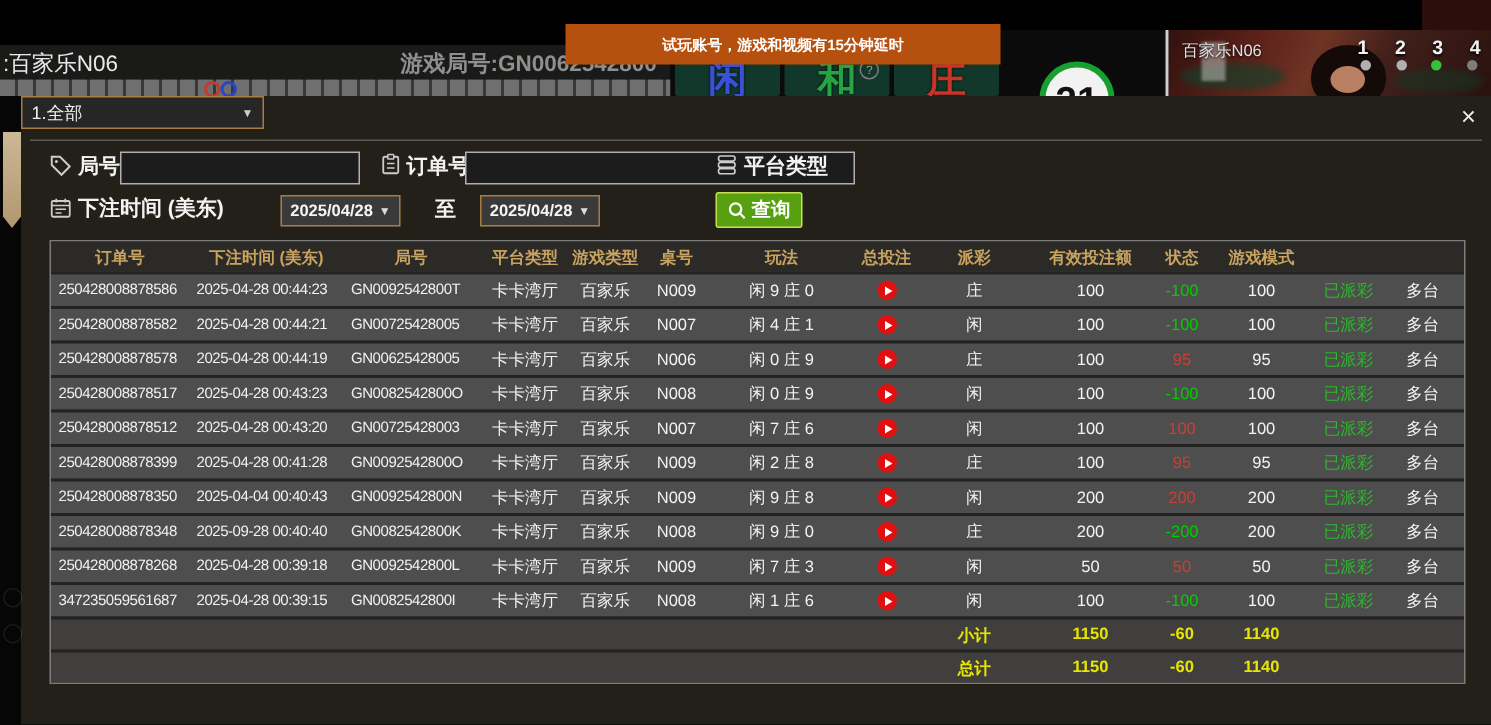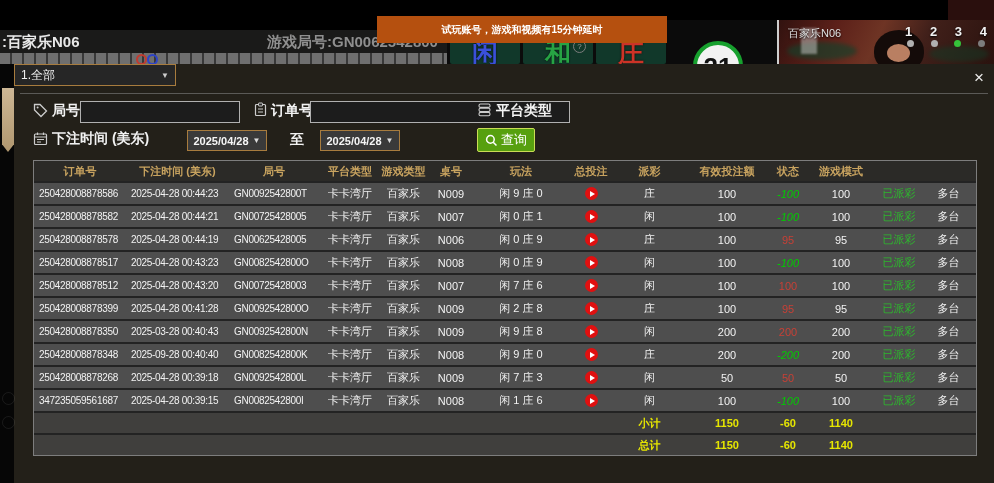--- a/index.html
+++ b/index.html
@@ -3,21 +3,21 @@
 <meta charset="utf-8">
 <style>
   html,body{margin:0;padding:0;background:#000;}
   body{width:994px;height:483px;position:relative;overflow:hidden;
        font-family:"Liberation Sans","DejaVu Sans",sans-serif;color:#e8e8e8;}
   .abs{position:absolute;}
 
   
   #maroon-hint{left:948px;top:0;width:46px;height:20px;background:#2a0f0d;}
   #top-bar{left:0;top:30px;width:447px;height:23px;background:#1a1a19;}
-  #table-title{left:2px;top:33px;font-size:15px;font-weight:bold;color:#e8e8e8;}
+  #table-title{left:2px;top:33px;font-size:15px;font-weight:normal;color:#e8e8e8;}
   #round-label{left:267px;top:33px;font-size:15px;font-weight:bold;color:#8f8f8f;white-space:nowrap;}
   #roadmap{left:0;top:53px;width:447px;height:11px;
     background:repeating-linear-gradient(90deg,#6f6f6f 0 10px,#383838 10px 12px);}
   .map-dot{top:54px;width:7px;height:7px;border-radius:50%;background:transparent;}
   #map-dot-red{left:136px;border:2px solid #c23b30;}
   #map-dot-blue{left:147px;border:2px solid #2d43c9;}
 
   #game-zone{left:447px;top:20px;width:330px;height:44px;background:#0b0b0b;}
   #bet-spots{left:450px;top:28px;width:220px;height:36px;display:flex;gap:3px;}
   .bet-tile{width:70px;height:36px;background:#11382a;border-radius:2px;position:relative;}
@@ -71,35 +71,35 @@
     display:flex;align-items:center;padding:0 6px;font-size:12px;color:#f0f0f0;cursor:pointer;}
   #platform-select .arrow{margin-left:auto;font-size:8px;color:#ccc;}
   .datebox{position:absolute;top:66px;width:78px;height:19px;background:#3a3a3a;border:1px solid #a87c3e;
     display:flex;align-items:center;justify-content:center;gap:4px;
     font-size:11px;font-weight:bold;color:#f5f5f5;cursor:pointer;}
   .datebox .arrow{font-size:8px;color:#ddd;}
   #date-from{left:173px;} #date-to{left:306px;}
   #to-label{left:276px;top:67px;font-size:14px;font-weight:bold;}
   #search-btn{position:absolute;left:463px;top:64px;height:22px;padding:0 7px;
     background:#57a00f;border:1px solid #cadd55;border-radius:2px;
-    display:flex;align-items:center;gap:3px;color:#fff;font-size:13px;font-weight:normal;cursor:pointer;}
+    display:flex;align-items:center;gap:3px;color:#fff;font-size:13px;font-weight:bold;cursor:pointer;}
 
   
   #bet-table{position:absolute;left:19px;top:96px;width:942px;border:1px solid #7d7d7d;background:#232019;}
   .trow{display:grid;grid-template-columns:92px 103px 90px 62px 45px 50px 90px 50px 67px 88px 34px 72px 44px 55px;
     align-items:center;}
   .trow.head{height:20px;background:#2b2a27;}
   .trow.data{height:21px;background:#4e4e4e;border-top:2px solid #232323;}
   .trow.sum{height:20px;background:#403f3d;border-top:2px solid #232323;}
   .hcell{font-size:11px;font-weight:bold;color:#c8a35f;text-align:center;white-space:nowrap;}
   .cell{font-size:11px;color:#f2f2f2;text-align:center;white-space:nowrap;overflow:visible;}
   .cell.left{text-align:left;padding-left:5px;}
   .cell.small{font-size:10px;letter-spacing:-0.3px;}
   .cell.red{color:#c74036;}
-  .cell.green{color:#00cc00;font-style:italic;}
+  .cell.green{color:#00cc00;}
   .cell.paid{color:#2db82d;}
   .sum-cell{font-size:11px;font-weight:bold;color:#e6e600;text-align:center;}
   .play-btn{width:13px;height:13px;border-radius:50%;background:#e01010;position:relative;margin:0 auto;cursor:pointer;}
   .play-btn::after{content:"";position:absolute;left:5px;top:3.5px;
     border-left:5px solid #fff;border-top:3px solid transparent;border-bottom:3px solid transparent;}
 
   svg{display:block;}
 </style>
 </head>
 <body>
@@ -257,21 +257,21 @@
         <div class="cell paid">已派彩</div>
         <div class="cell">多台</div>
       </div>
       <div class="trow data">
         <div class="cell left small">250428008878582</div>
         <div class="cell left small">2025-04-28 00:44:21</div>
         <div class="cell left small">GN00725428005</div>
         <div class="cell">卡卡湾厅</div>
         <div class="cell">百家乐</div>
         <div class="cell">N007</div>
-        <div class="cell">闲 0 庄 1</div>
+        <div class="cell">闲 4 庄 1</div>
         <div class="cell">
           <div class="play-btn"></div>
         </div>
         <div class="cell">闲</div>
         <div class="cell">100</div>
         <div class="cell green">-100</div>
         <div class="cell">100</div>
         <div class="cell paid">已派彩</div>
         <div class="cell">多台</div>
       </div>
@@ -342,21 +342,21 @@
         </div>
         <div class="cell">庄</div>
         <div class="cell">100</div>
         <div class="cell red">95</div>
         <div class="cell">95</div>
         <div class="cell paid">已派彩</div>
         <div class="cell">多台</div>
       </div>
       <div class="trow data">
         <div class="cell left small">250428008878350</div>
-        <div class="cell left small">2025-03-28 00:40:43</div>
+        <div class="cell left small">2025-04-04 00:40:43</div>
         <div class="cell left small">GN0092542800N</div>
         <div class="cell">卡卡湾厅</div>
         <div class="cell">百家乐</div>
         <div class="cell">N009</div>
         <div class="cell">闲 9 庄 8</div>
         <div class="cell">
           <div class="play-btn"></div>
         </div>
         <div class="cell">闲</div>
         <div class="cell">200</div>

